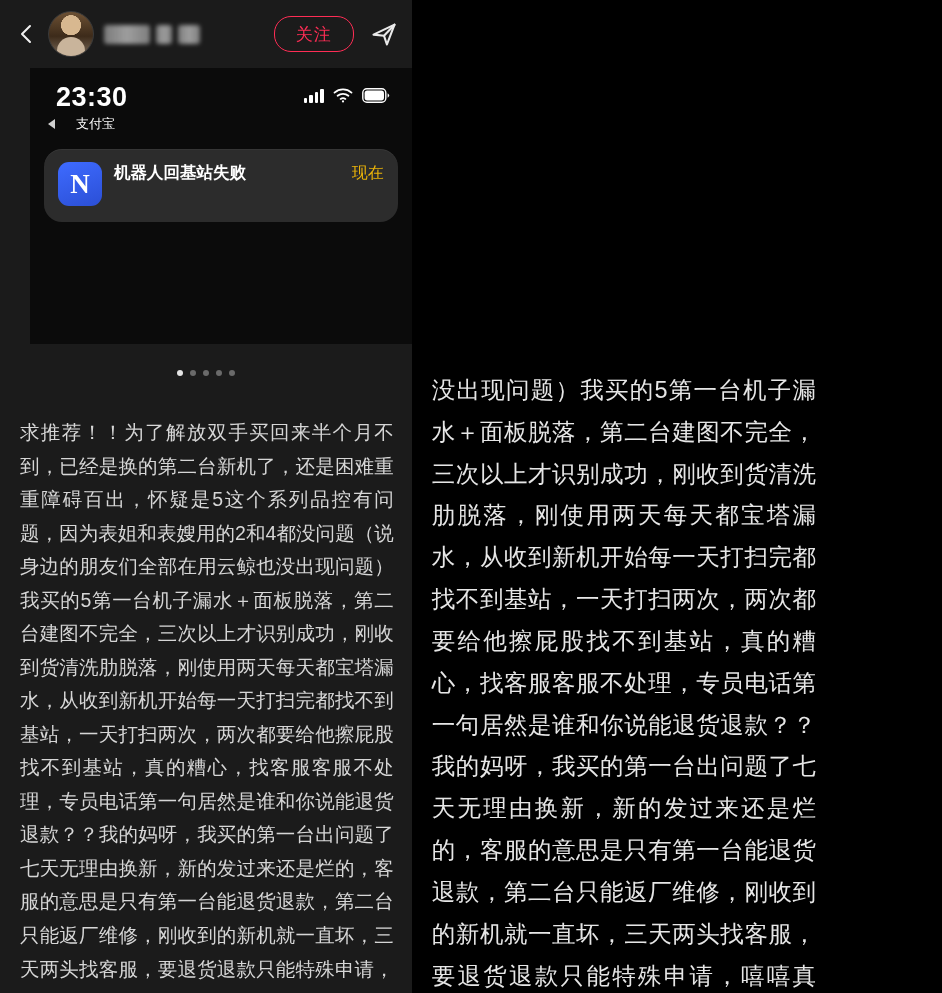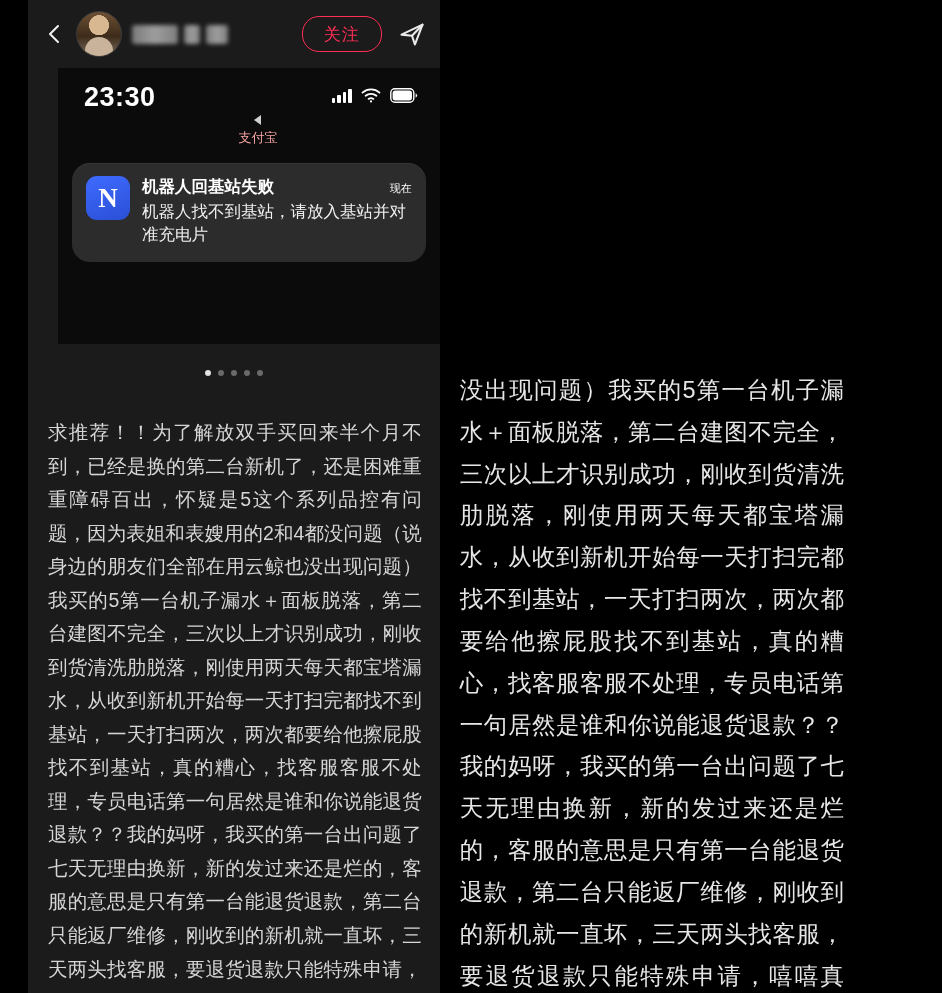--- a/index.html
+++ b/index.html
@@ -12,21 +12,20 @@
     height: 993px;
     font-family: "Liberation Sans", sans-serif;
     overflow: hidden;
   }
   .screen {
     position: relative;
     width: 836px;
     height: 993px;
     background: #000;
     display: flex;
-    padding-left: 28px;
   }
   
   .left-pane {
     position: relative;
     width: 464px;
     height: 993px;
     background: #1b1b1b;
     overflow: hidden;
   }
   .app-topbar {
@@ -152,26 +151,25 @@
     border-radius: 1px;
   }
   .sig-bars i:nth-child(1) { height: 5px; }
   .sig-bars i:nth-child(2) { height: 8px; }
   .sig-bars i:nth-child(3) { height: 11px; }
   .sig-bars i:nth-child(4) { height: 14px; }
   .wifi-icon svg, .battery-icon svg { display: block; }
   .return-app {
     display: flex;
     align-items: center;
-    gap: 4px;
+    gap: 21px;
     padding: 0 0 0 18px;
     margin-top: 2px;
-    color: #fca5a5;
+    color: #ffffff;
     font-size: 13px;
-    flex-direction: column;
   }
   .return-tri {
     width: 0; height: 0;
     border-top: 5px solid transparent;
     border-bottom: 5px solid transparent;
     border-right: 7px solid #d0d0d0;
   }
   .notif {
     margin: 16px 14px 0 14px;
     background: rgba(48,48,48,.92);
@@ -202,22 +200,22 @@
     justify-content: space-between;
     gap: 8px;
     text-align: right;
   }
   .notif-title {
     color: #fff;
     font-size: 16.5px;
     font-weight: bold;
   }
   .notif-time {
-    color: #ffffff;
-    font-size: 11px;
+    color: #eab308;
+    font-size: 16px;
     flex: 0 0 auto;
   }
   .notif-text {
     color: #f0f0f0;
     font-size: 16.5px;
     line-height: 1.38;
     margin-top: 2px;
   }
 
   .dots {
@@ -332,21 +330,20 @@
         <span>支付宝</span>
       </div>
 
       <div class="notif">
         <div class="notif-app-icon">N</div>
         <div class="notif-body">
           <div class="notif-head">
             <span class="notif-title">机器人回基站失败</span>
             <span class="notif-time">现在</span>
           </div>
-          <div class="notif-text">机器人找不到基站，请放入基站并对准充电片</div>
         </div>
       </div>
     </div>
 
     <div class="dots">
       <i class="active"></i>
       <i></i>
       <i></i>
       <i></i>
       <i></i>

